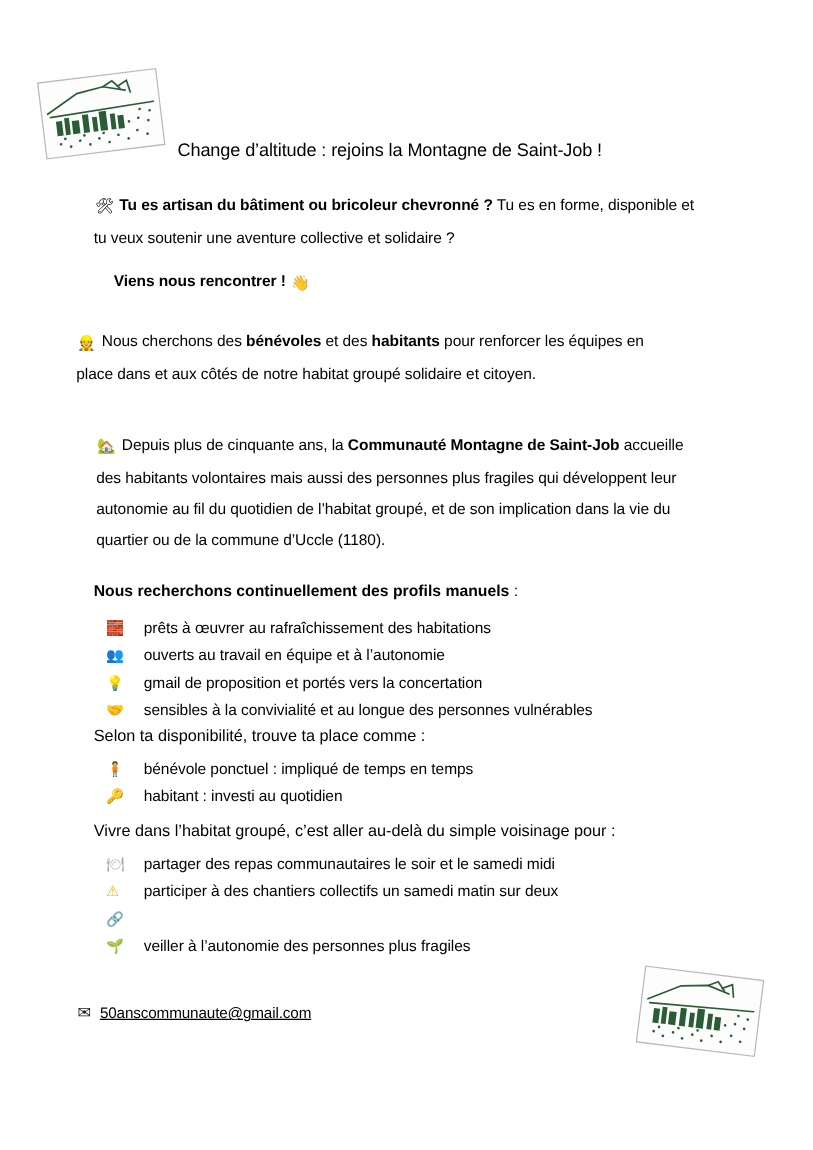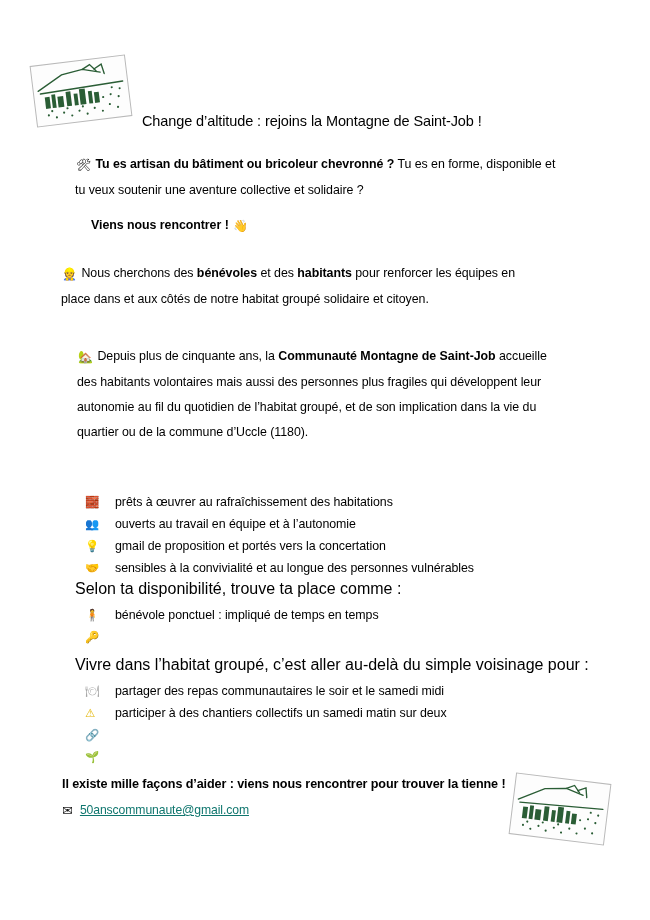--- a/index.html
+++ b/index.html
@@ -61,21 +61,21 @@
   .sec-head {
     position: absolute;
     font-size: 12.6px;
     font-weight: bold;
     line-height: 22px;
   }
   .sec-head .thin { font-weight: normal; }
 
   .lead {
     position: absolute;
-    font-size: 16px;
+    font-size: 13px;
     line-height: 22px;
   }
 
   
   .bullets {
     position: absolute;
     font-size: 12.4px;
   }
   .bullet-row {
     display: flex;
@@ -108,21 +108,21 @@
     gap: 7px;
     font-size: 12.2px;
   }
   .mail-ico {
     font-family: "DejaVu Sans", sans-serif;
     font-size: 13px;
     color: #1a1a1a;
     line-height: 1;
   }
   .mail-link {
-    color: #0f766e;
+    color: #000000;
     text-decoration: underline;
     letter-spacing: -0.1px;
   }
 
   
   .ic-brick   { color: #c0392b; }
   .ic-people  { color: #2e74b5; }
   .ic-bulb    { color: #e8b700; }
   .ic-hands   { color: #e8a33d; }
   .ic-person  { color: #e08a2e; }
@@ -194,20 +194,23 @@
     <span class="emoji">👷</span>
     <span>Nous cherchons des </span><span class="b">bénévoles</span><span> et des </span><span class="b">habitants</span><span> pour renforcer les équipes en place dans et aux côtés de notre habitat groupé solidaire et citoyen.</span>
   </div>
 
   <div class="block" style="left:77px; top:314px; width:490px;margin-top:30px;">
     <span class="emoji">🏡</span>
     <span>Depuis plus de cinquante ans, la </span><span class="b">Communauté Montagne de Saint-Job</span><span> accueille des habitants volontaires mais aussi des personnes plus fragiles qui développent leur autonomie au fil du quotidien de l’habitat groupé, et de son implication dans la vie du quartier ou de la commune d’Uccle (1180).</span>
   </div>
 
 
+  <div class="sec-head" style="left:75px; top:462px;">
+    <span>Nous recherchons continuellement des profils manuels</span><span class="thin"> :</span>
+  </div>
 
   <div class="bullets" style="left:85px; top:491px;">
     <div class="bullet-row">
       <span class="bullet-ico ic-brick">🧱</span>
       <span class="bullet-txt">prêts à œuvrer au rafraîchissement des habitations</span>
     </div>
     <div class="bullet-row">
       <span class="bullet-ico ic-people">👥</span>
       <span class="bullet-txt">ouverts au travail en équipe et à l’autonomie</span>
     </div>
@@ -223,43 +226,44 @@
 
   <div class="lead" style="left:75px; top:578px;">Selon ta disponibilité, trouve ta place comme :</div>
 
   <div class="bullets" style="left:85px; top:604px;">
     <div class="bullet-row">
       <span class="bullet-ico ic-person">🧍</span>
       <span class="bullet-txt">bénévole ponctuel : impliqué de temps en temps</span>
     </div>
     <div class="bullet-row">
       <span class="bullet-ico ic-key">🔑</span>
+      <span class="bullet-txt">habitant : investi au quotidien</span>
     </div>
   </div>
 
   <div class="lead" style="left:75px; top:654px;">Vivre dans l’habitat groupé, c’est aller au-delà du simple voisinage pour :</div>
 
   <div class="bullets" style="left:85px; top:680px;">
     <div class="bullet-row">
       <span class="bullet-ico ic-plate">🍽</span>
       <span class="bullet-txt">partager des repas communautaires le soir et le samedi midi</span>
     </div>
     <div class="bullet-row">
       <span class="bullet-ico ic-warn">⚠</span>
       <span class="bullet-txt">participer à des chantiers collectifs un samedi matin sur deux</span>
     </div>
     <div class="bullet-row">
       <span class="bullet-ico ic-link">🔗</span>
     </div>
     <div class="bullet-row">
       <span class="bullet-ico ic-sprout">🌱</span>
-    </div>
-  </div>
-
-  <div class="closing">Il existe mille façons d’aider : viens nous rencontrer pour trouver la tienne !</div>
+      <span class="bullet-txt">veiller à l’autonomie des personnes plus fragiles</span>
+    </div>
+  </div>
+
 
   <div class="mail-line">
     <span class="mail-ico">✉</span>
     <a class="mail-link" href="#">50anscommunaute@gmail.com</a>
   </div>
 
   <div class="logo logo-bottom">
     <svg viewBox="0 0 96 62" xmlns="http://www.w3.org/2000/svg">
       <g stroke="#2a5d35" stroke-width="1.4" fill="none" stroke-linecap="round">
         <path d="M4 26 L30 12 L52 9 L70 14"></path>

